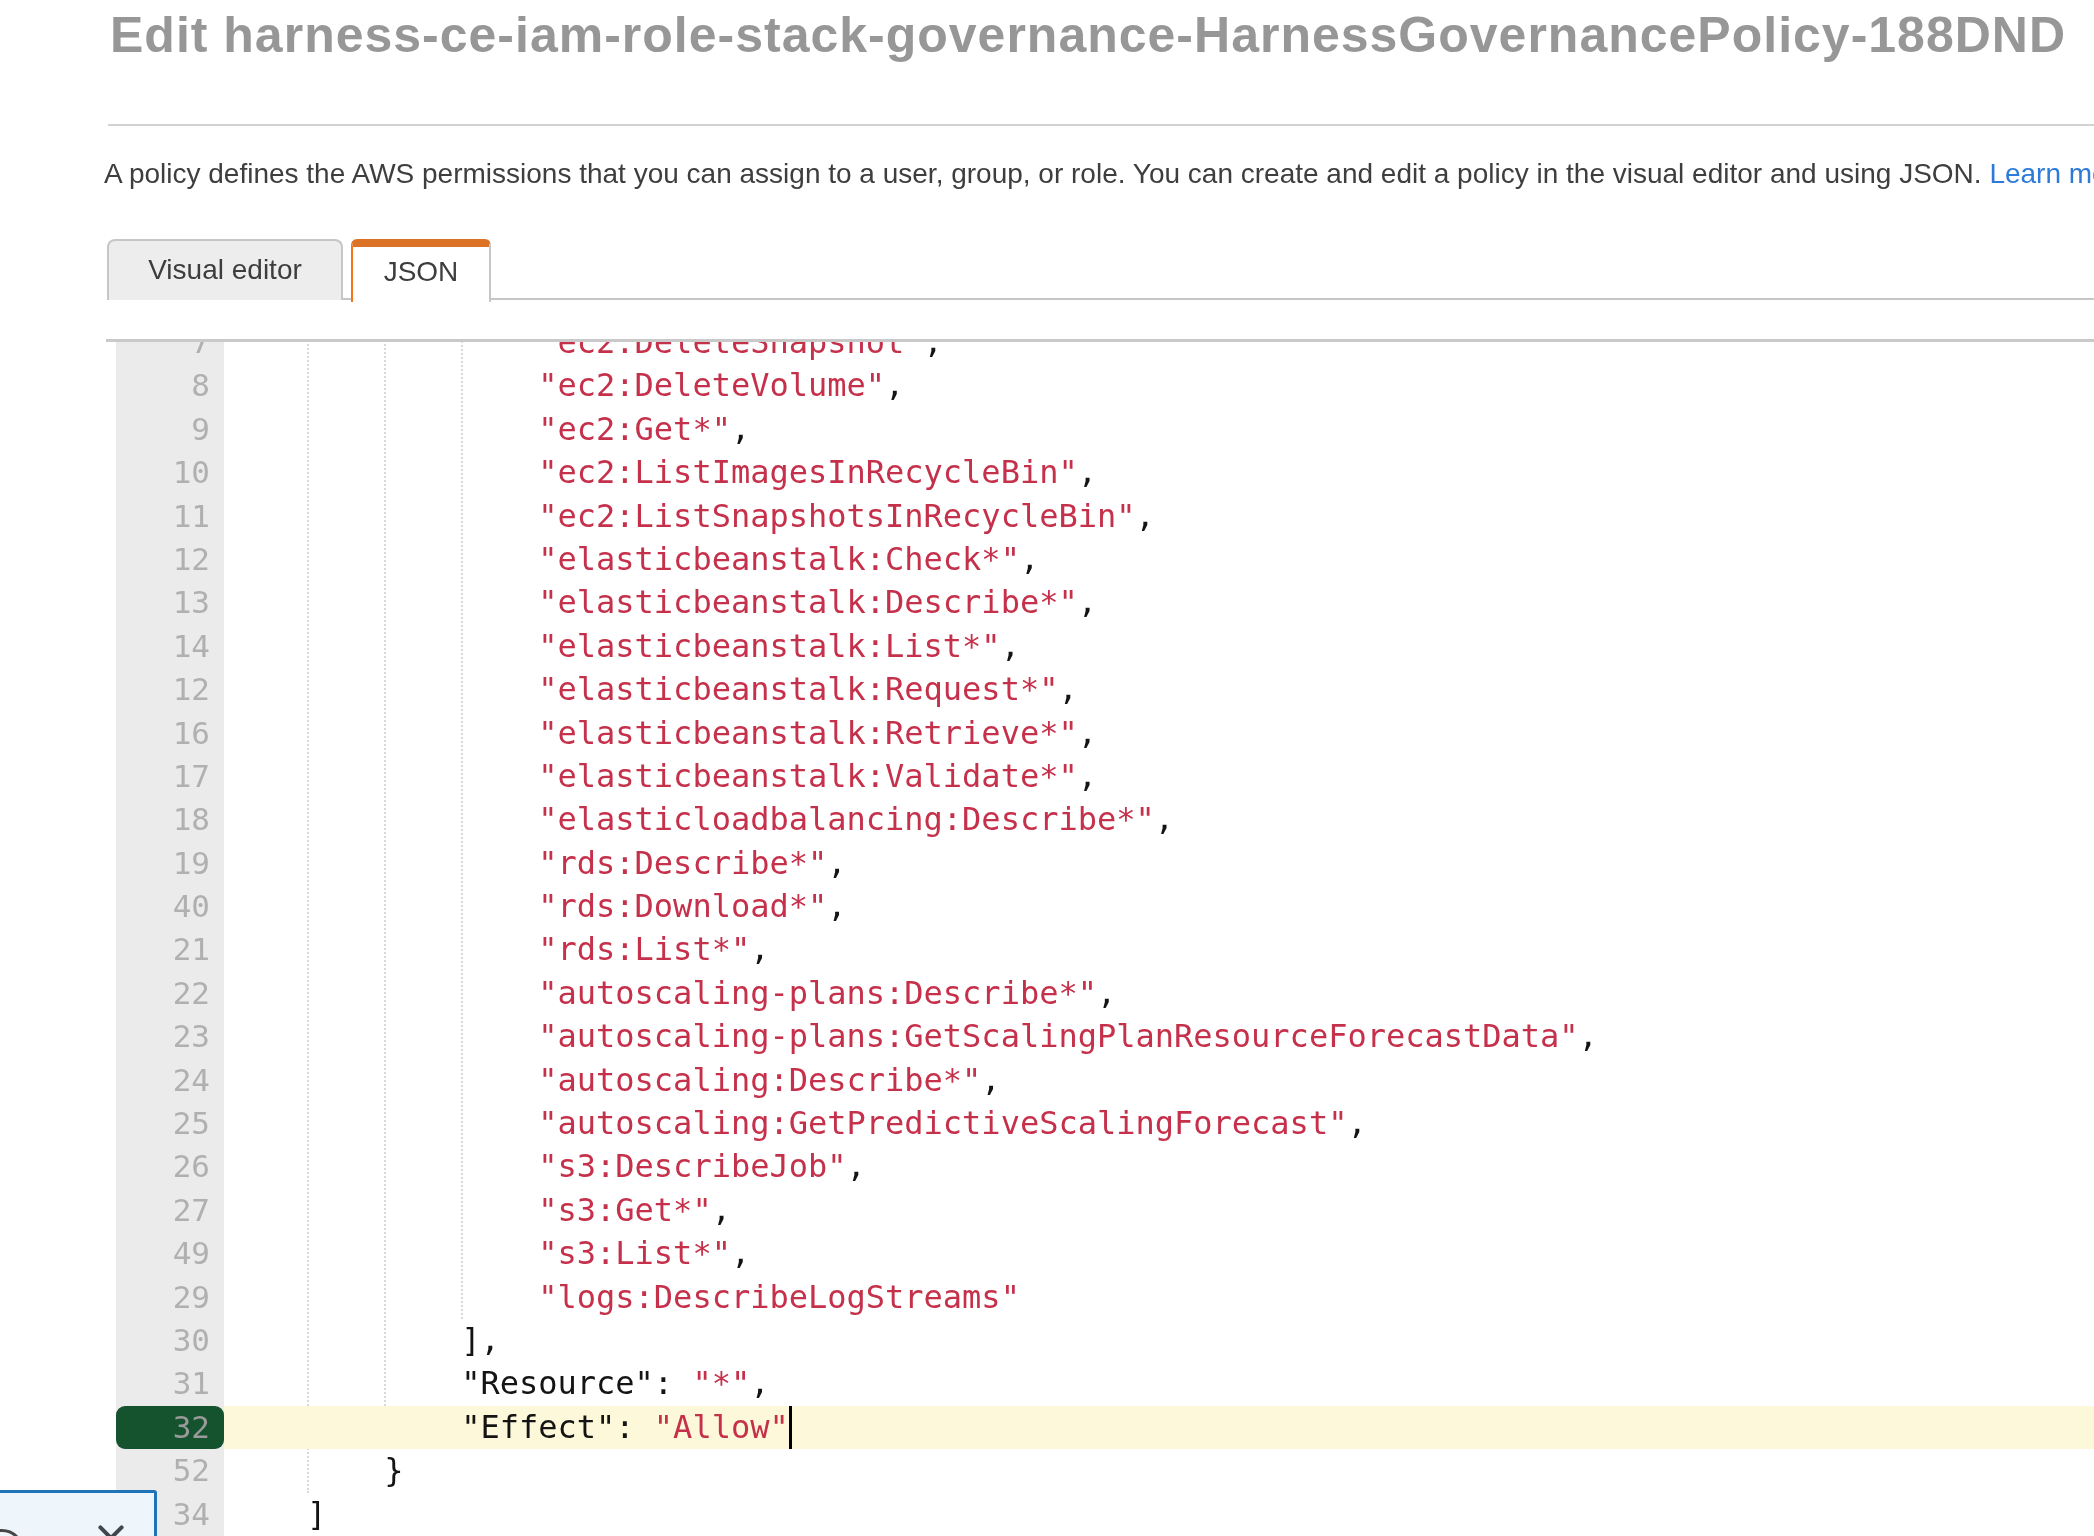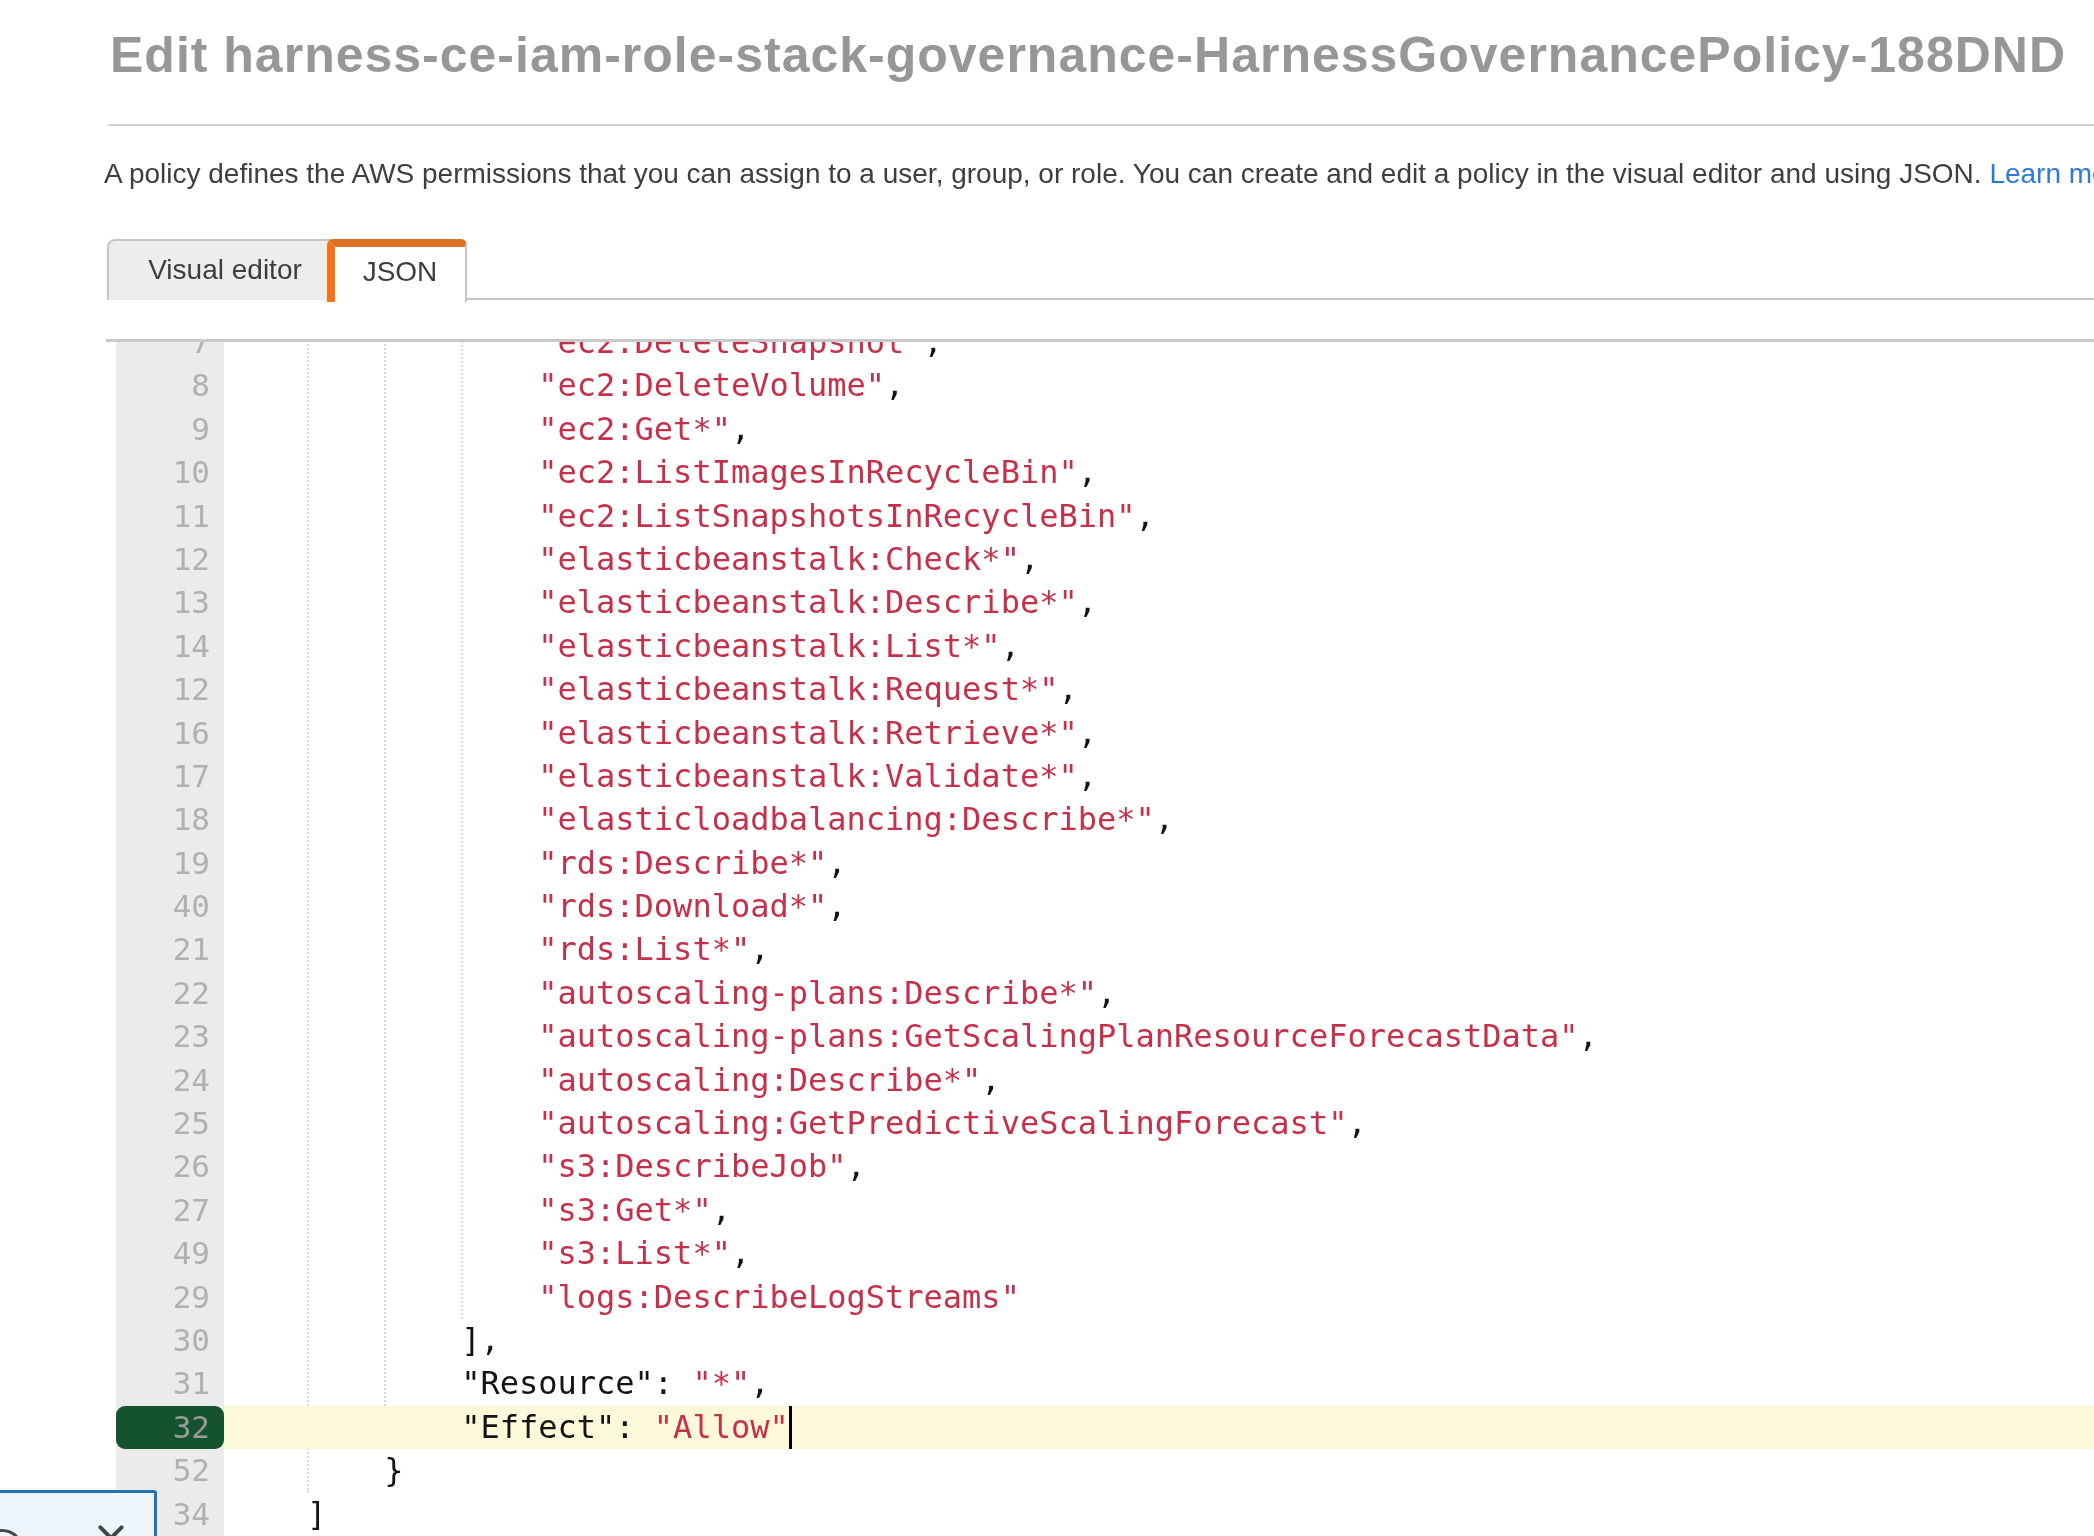--- a/index.html
+++ b/index.html
@@ -6,21 +6,21 @@
   html,body { width:2094px; height:1536px; }
   body {
     position:relative; overflow:hidden; background:#ffffff;
     font-family:"Liberation Sans", sans-serif;
   }
 
   
   .page-title {
     position:absolute; left:110px; top:6px;
     font-size:50px; letter-spacing:1px; color:#979797;
-    white-space:nowrap; overflow:hidden; width:1984px;margin-top:20px;
+    white-space:nowrap; overflow:hidden; width:1984px;
   }
   .header-divider {
     position:absolute; left:108px; top:124px; right:0; height:2px;
     background:#d2d2d2;
   }
   .policy-description {
     position:absolute; left:104px; top:158px; right:0;
     font-size:28px; color:#3e3e3e; white-space:nowrap; overflow:hidden;
   }
   .policy-description a {
@@ -35,22 +35,22 @@
   .tab {
     position:absolute; top:0; height:61px; text-align:center;
     font-weight:normal; font-size:28px; color:#3d3d3d; cursor:pointer;
   }
   .tab-inactive {
     left:0; width:236px; background:#ededed;
     border:2px solid #c6c6c6; border-bottom:none;
     border-radius:8px 8px 0 0; line-height:58px; z-index:1;
   }
   .tab-active {
-    left:220px; width:140px; background:#ffffff;
-    border-left:8px solid #f97316; border-right:2px solid #c6c6c6;
+    left:244px; width:140px; background:#ffffff;
+    border-left:2px solid #f97316; border-right:2px solid #c6c6c6;
     border-top:8px solid #dc7226;
     border-radius:6px 6px 0 0; line-height:50px; height:63px; z-index:2;
   }
 
   
   .editor {
     position:absolute; left:106px; top:339px; right:0; bottom:0;
     border-top:3px solid #c9c9c9; overflow:hidden; background:#fff;
     cursor:text;
   }

